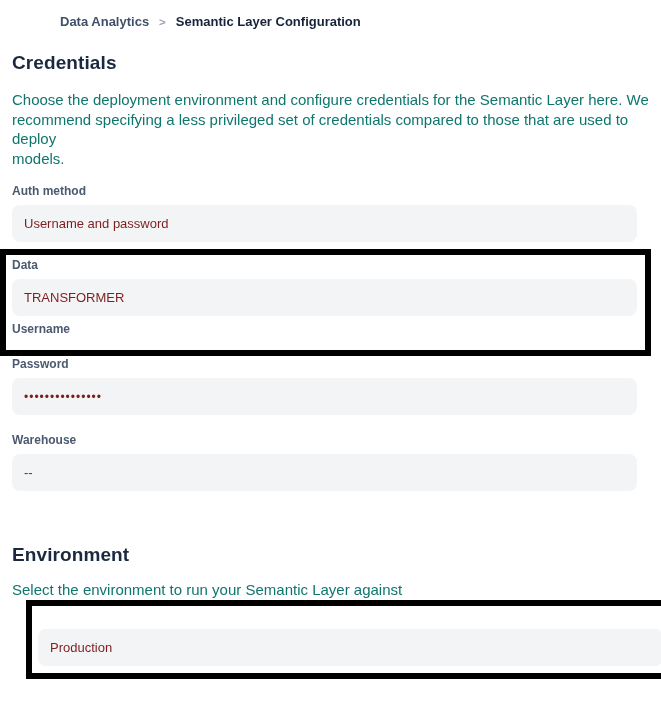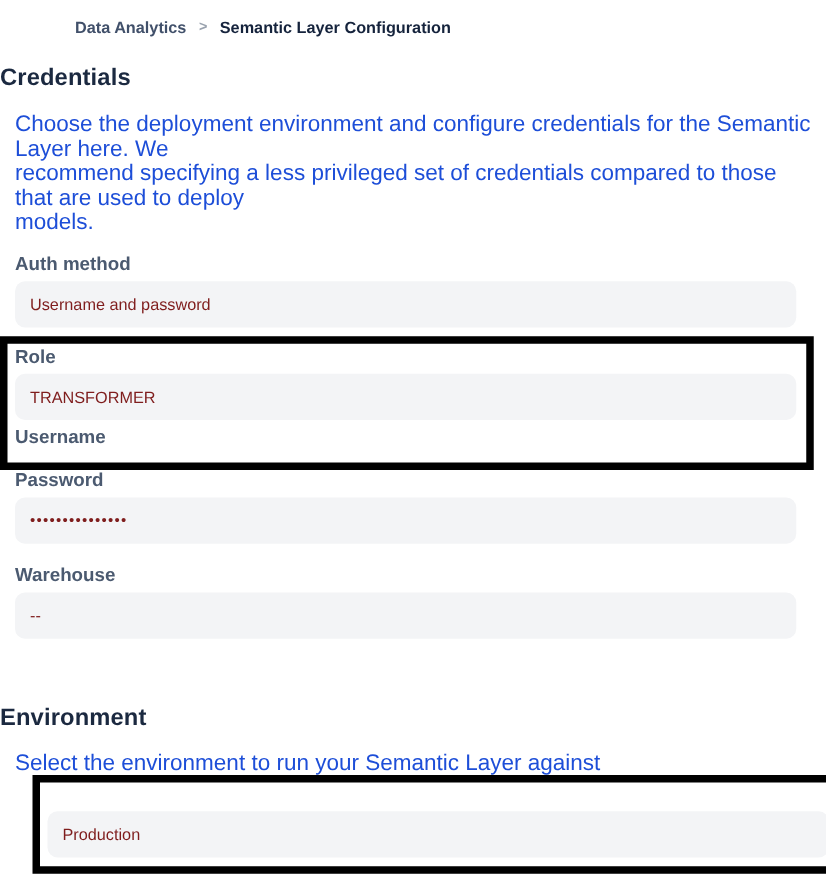--- a/index.html
+++ b/index.html
@@ -18,38 +18,38 @@
     padding: 14px 12px 0 12px;
     font-size: 13px;
     margin-left: 48px;
   }
   .crumb-parent { color: #41506a; font-weight: 700; cursor: pointer; }
   .crumb-sep { color: #99a2ae; font-size: 11.5px; font-weight: 600; padding-top: 1px; }
   .crumb-current { color: #15233c; font-weight: 700; }
 
   
   .section-title {
-    margin: 23px 12px 0 0;
+    margin: 23px 12px 0 12px;
     font-size: 19px; font-weight: 700; color: #1b2940;
     letter-spacing: 0.1px;
   }
   .section-desc {
     margin: 16px 12px 0 12px;
-    font-size: 18px; line-height: 19.5px; color: #1d4ed8;
+    font-size: 15px; line-height: 19.5px; color: #0f766e;
     white-space: pre-line;
   }
   .env-desc {
     margin-top: 17px; line-height: 14px;
   }
 
   
   .field { margin-top: 17px; padding: 0 12px; }
   .field-label {
     display: block;
-    font-size: 15px; font-weight: 700; color: #4b5a70;
+    font-size: 12px; font-weight: 700; color: #4b5a70;
     margin-bottom: 7px; line-height: 13px;
   }
   .field-input {
     display: block;
     width: 625px; height: 37px;
     background: #f3f4f6;
     border: none; outline: none;
     border-radius: 8px;
     padding: 0 12px;
     font-size: 13px; color: #7f1d1d;
@@ -94,21 +94,21 @@
 recommend specifying a less privileged set of credentials compared to those that are used to deploy
 models.</p>
 
   <div class="field">
     <label class="field-label">Auth method</label>
     <input class="field-input" type="text" value="Username and password" style="">
   </div>
 
   <div class="hl-box" id="box-credentials">
     <div class="field">
-      <label class="field-label">Role</label>
+      <label class="field-label">Data</label>
       <input class="field-input" type="text" value="TRANSFORMER" style="">
     </div>
     <div class="field">
       <label class="field-label">Username</label>
     </div>
   </div>
 
   <div class="field after-box">
     <label class="field-label">Password</label>
     <input class="field-input password" type="text" value="•••••••••••••••" style="">

